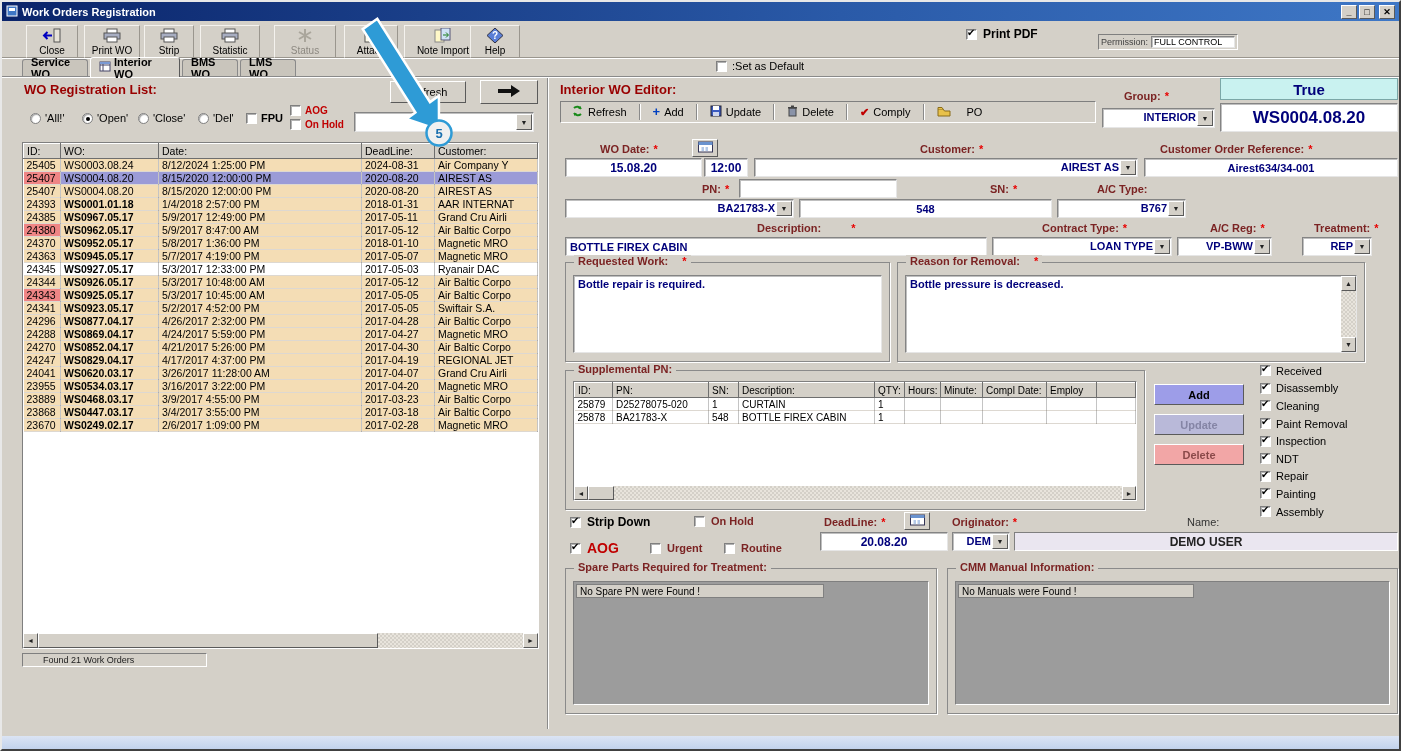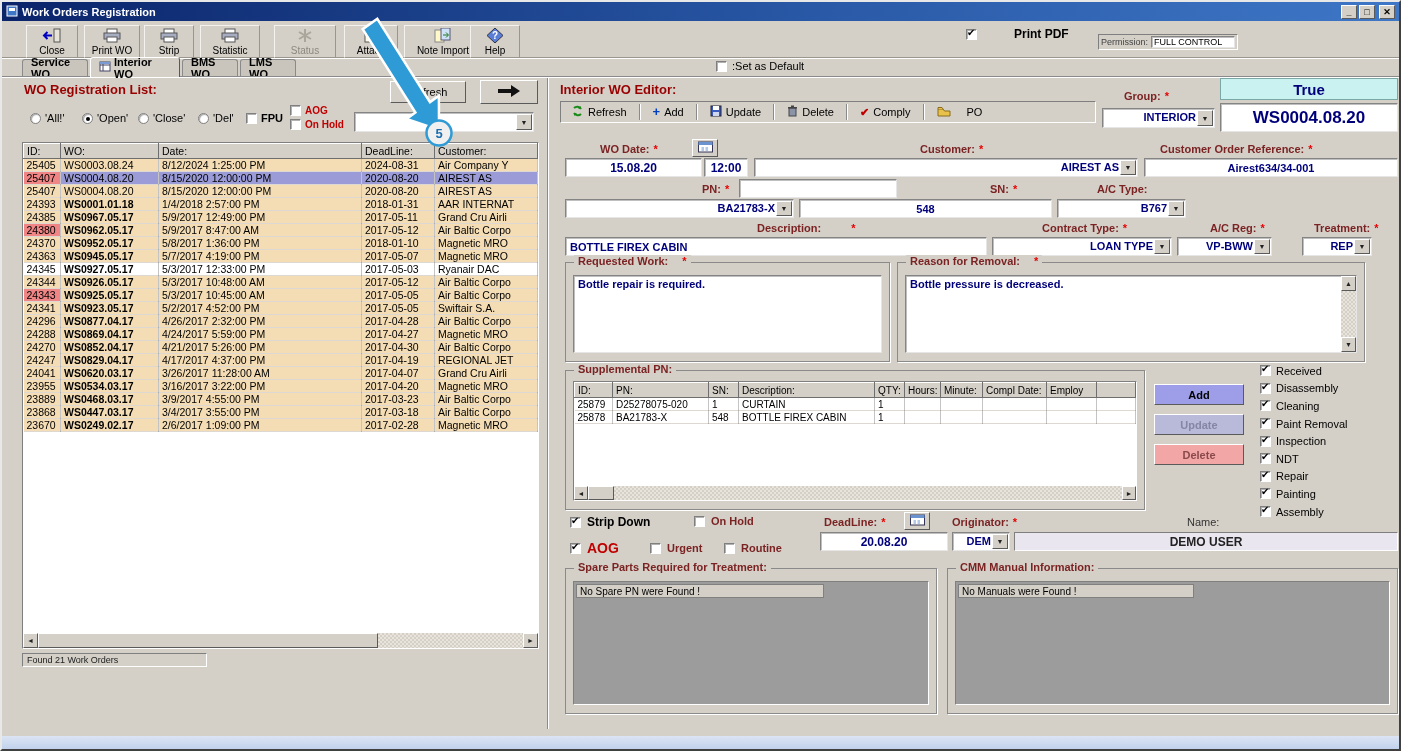--- a/index.html
+++ b/index.html
@@ -151,21 +151,21 @@
   <div class="tbtn" style="left:468px;width:50px;">
     <span><svg width="16" height="15">
           <polygon points="8,0 16,7.5 8,15 0,7.5" fill="#5a7ed6" stroke="#334"></polygon>
           <text x="8" y="11" text-anchor="middle" font-size="10" font-weight="bold" fill="#fff">?</text>
         </svg></span>
     <span>Help</span>
   </div>
 
   <div class="abs" style="left:964px;top:25px;display:flex;align-items:center;gap:6px;">
     <span class="cb on"></span>
-    <span style="font-size:12px;font-weight:bold;margin-left:31px;">Print PDF</span>
+    <span style="font-size:12px;font-weight:bold;">Print PDF</span>
   </div>
   <div class="abs sunken" style="left:1096px;top:32px;width:140px;height:16px;display:flex;align-items:center;background:#d4d0c8;padding:0 2px;gap:3px;">
     <span style="font-size:9px;color:#444;">Permission:</span>
     <span class="field" style="font-size:9px;flex:1;height:12px;line-height:11px;padding:0 2px;">FULL CONTROL</span>
   </div>
 
   <div class="tab" style="left:20px;width:66px;">
     <span>Service WO</span>
   </div>
   <div class="tab active" style="left:88px;width:90px;">
@@ -406,21 +406,21 @@
 
     <div class="abs" style="left:0;bottom:0;right:0;height:15px;display:flex;">
       <span class="sbtn" style="width:15px;">◄</span>
       <span class="strack" style="flex:1;position:relative;">
           <span class="sthumb abs" style="left:0;top:0;bottom:0;width:70%;"></span>
         </span>
       <span class="sbtn" style="width:15px;">►</span>
     </div>
   </div>
 
-  <div class="abs sunken" style="left:20px;top:651px;width:185px;height:14px;background:#d4d0c8;font-size:9px;line-height:12px;padding:0 4px;color:#222;">
+  <div class="abs sunken" style="left:20px;top:651px;width:185px;height:14px;background:#d4d0c8;font-size:9px;line-height:12px;padding:0 20px;color:#222;">
     <span>Found 21 Work Orders</span>
   </div>
 
   <div class="abs" style="left:558px;top:80px;font-size:13px;font-weight:bold;color:#990000;">Interior WO Editor:</div>
 
   <div class="abs" style="left:1218px;top:76px;width:178px;height:22px;background:#c9f2f0;border:1px solid #7ba7a7;display:flex;align-items:center;justify-content:center;">
     <span class="navy" style="font-size:15px;">True</span>
   </div>
   <div class="abs field" style="left:1218px;top:101px;width:178px;height:29px;display:flex;align-items:center;justify-content:center;">
     <span class="navy" style="font-size:17px;">WS0004.08.20</span>

